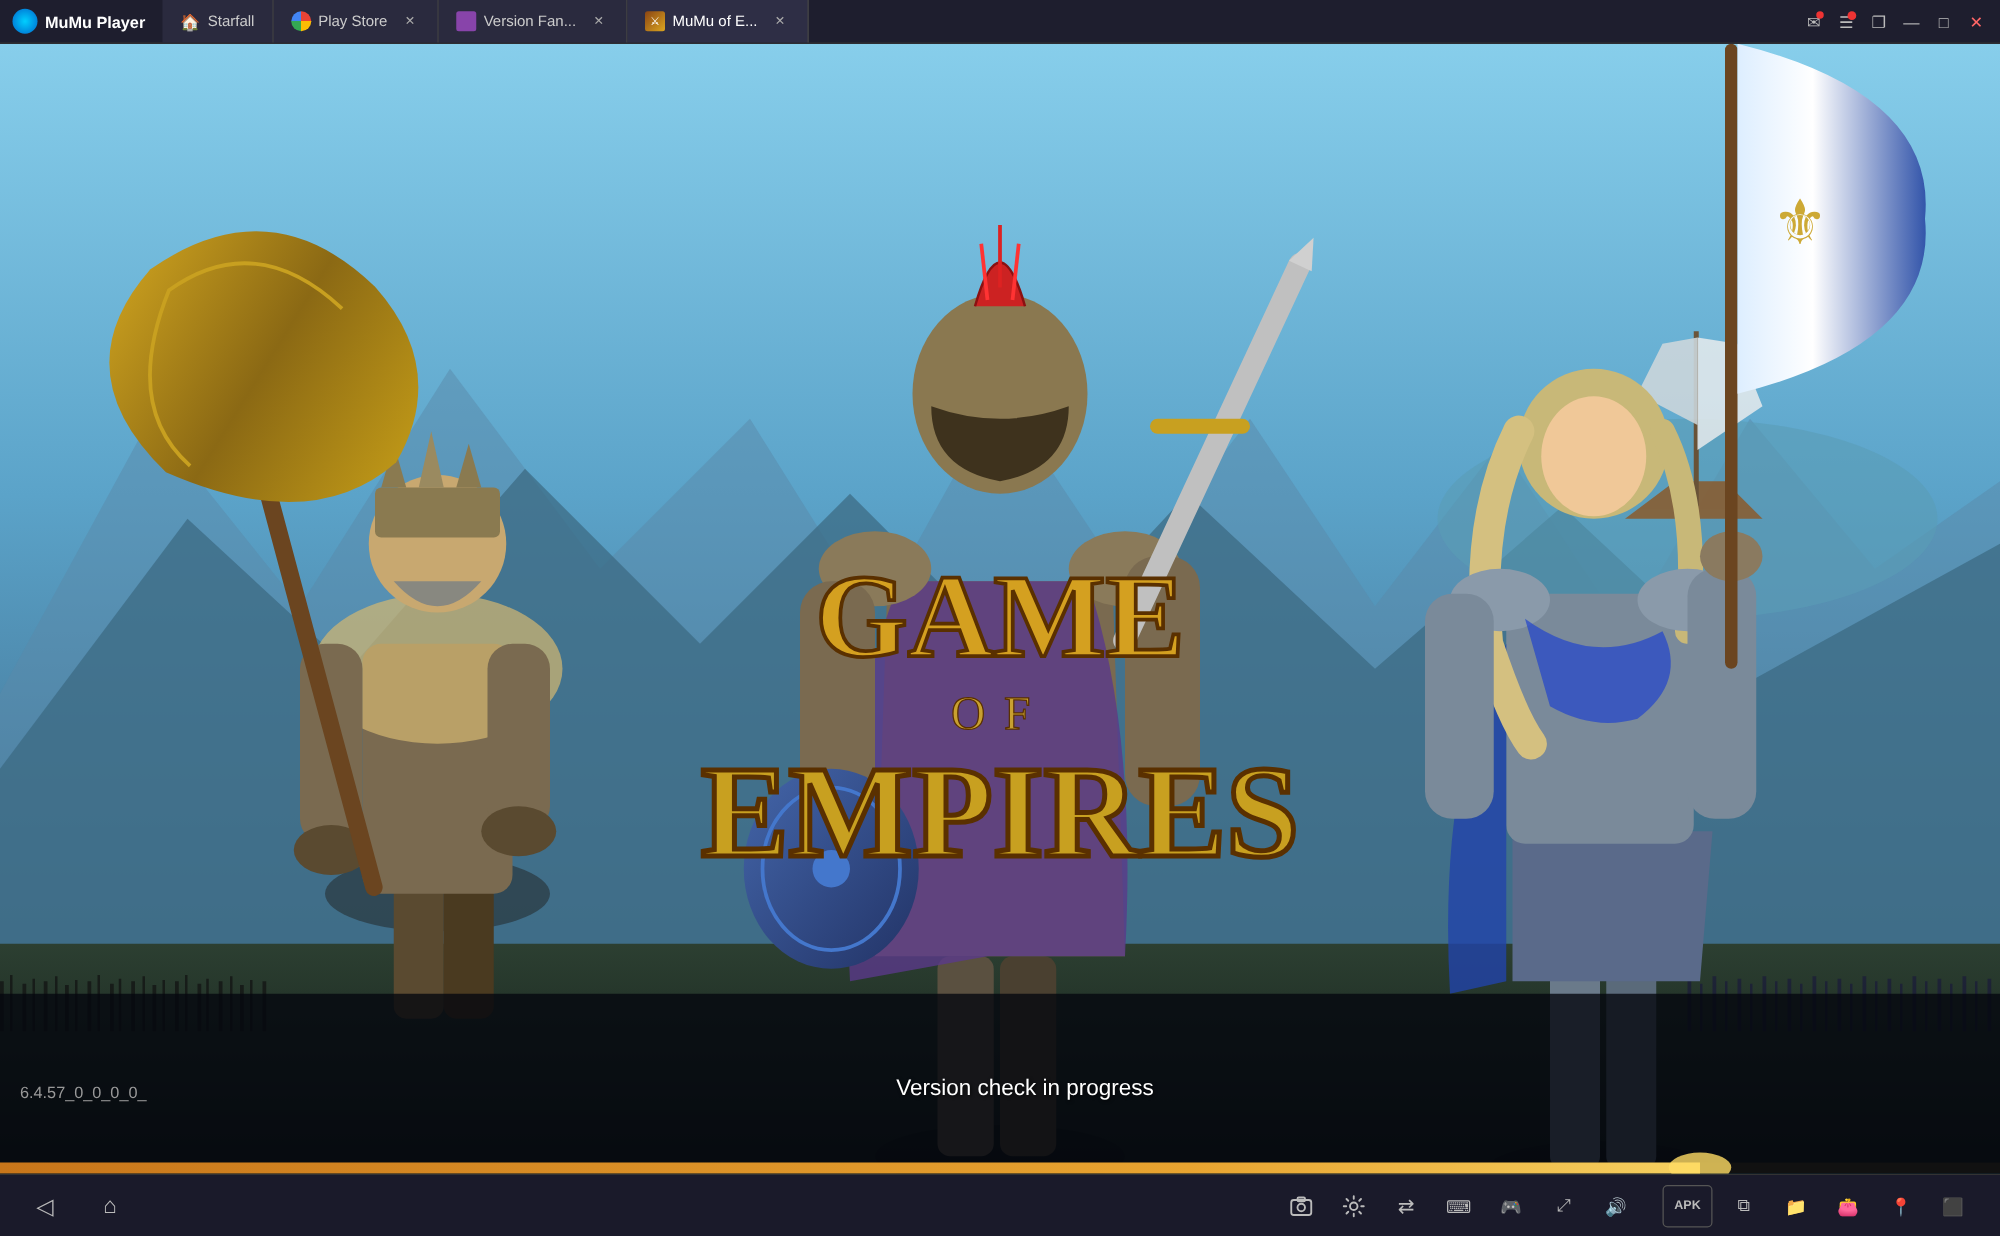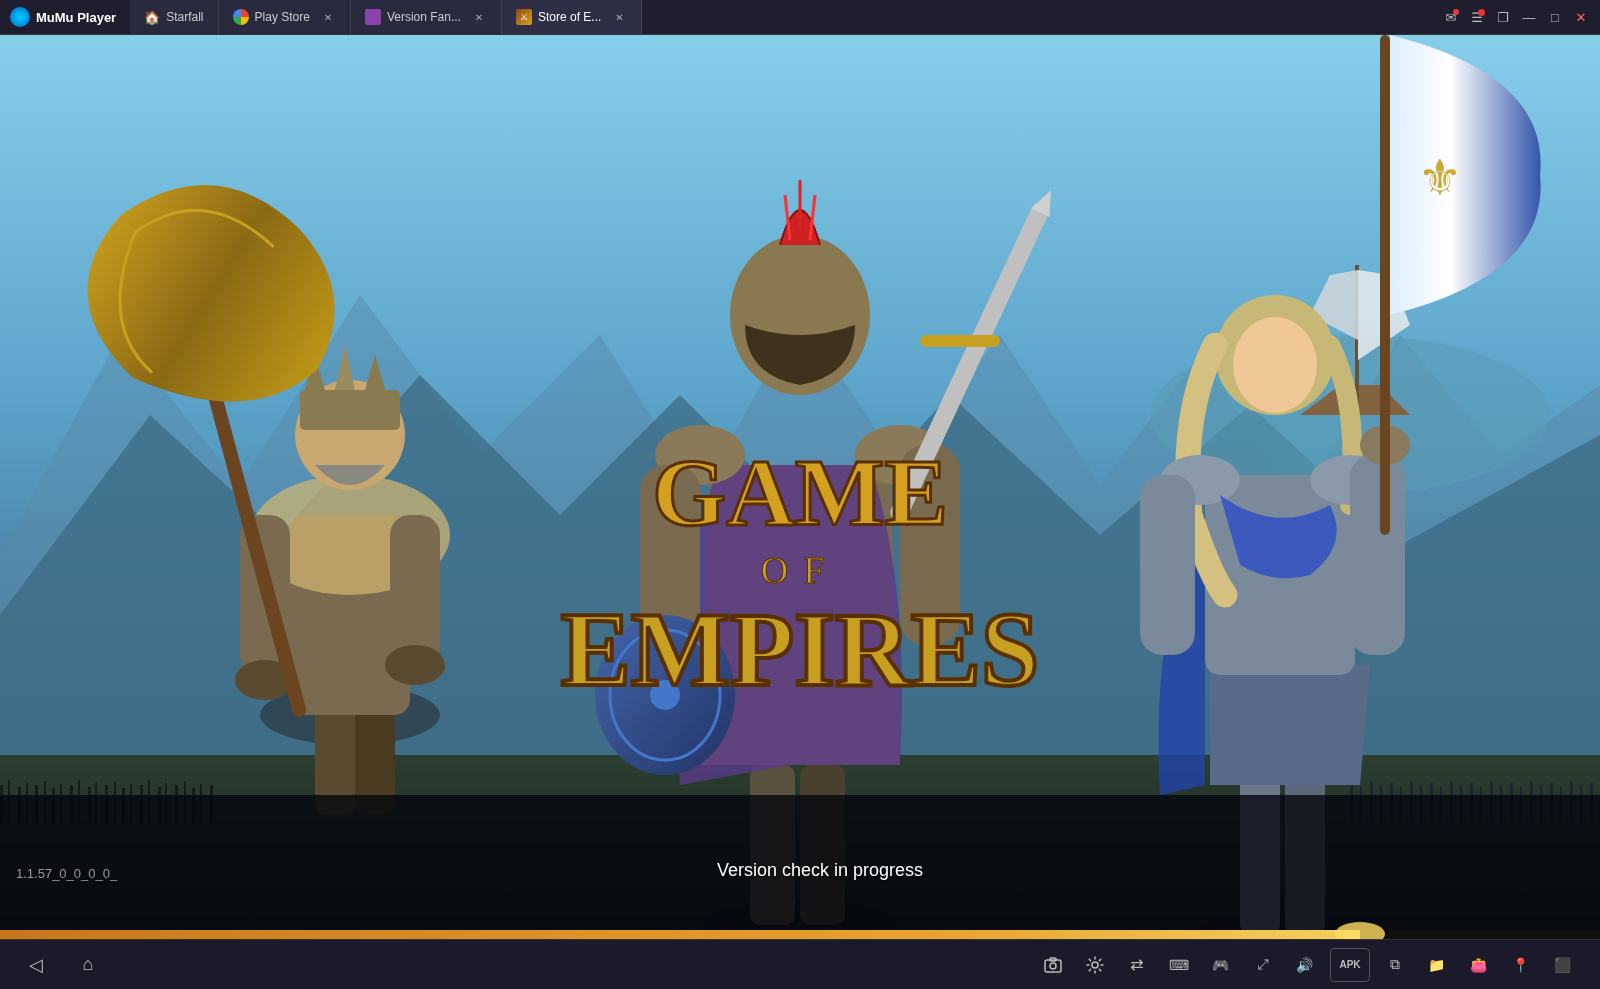--- a/index.html
+++ b/index.html
@@ -270,21 +270,21 @@
     </div>
 
     <div class="tab">
       <div class="tab-favicon" style="width:16px;height:16px;background:#8844aa;border-radius:2px;"></div>
       <span>Version Fan...</span>
       <span class="tab-close">✕</span>
     </div>
 
     <div class="tab active">
       <div class="tab-favicon" style="width:16px;height:16px;background:linear-gradient(135deg,#8B4513,#DAA520);border-radius:2px;display:flex;align-items:center;justify-content:center;font-size:9px;color:#fff;">⚔</div>
-      <span>Store of E...</span>
+      <span>MuMu of E...</span>
       <span class="tab-close">✕</span>
     </div>
   </div>
 
   <div id="title-right-icons">
     <div class="title-icon badge" style="position:relative;">✉</div>
     <div class="title-icon" style="position:relative;">
       ☰
       <span style="position:absolute;top:3px;right:3px;width:7px;height:7px;background:#e33;border-radius:50;display:block;border-radius:50%;"></span>
     </div>
@@ -537,21 +537,21 @@
     <text x="800" y="650" font-family="Georgia, serif" font-size="105" font-weight="bold" text-anchor="middle" fill="#c8a020" stroke="#5a3000" stroke-width="4">EMPIRES</text>
 
     <rect x="0" y="760" width="1600" height="144" fill="rgba(5,8,15,0.8)"></rect>
 
     <rect x="0" y="895" width="1600" height="9" fill="#111"></rect>
     <rect x="0" y="895" width="1360" height="9" fill="url(#progressGrad)"></rect>
 
     <ellipse cx="1360" cy="899" rx="25" ry="12" fill="rgba(255,220,100,0.8)"></ellipse>
   </svg>
 
-  <div id="version-number" style="position:absolute;bottom:58px;left:16px;color:#999;font-size:13px;z-index:20;">1.1.57_0_0_0_0_</div>
+  <div id="version-number" style="position:absolute;bottom:58px;left:16px;color:#999;font-size:13px;z-index:20;">6.4.57_0_0_0_0_</div>
 
   <div id="status-bar" style="position:absolute;bottom:58px;left:0;width:100%;text-align:center;z-index:20;">
     <span id="version-check-text" style="color:#fff;font-size:18px;font-weight:400;text-shadow:1px 1px 3px rgba(0,0,0,0.8);">Version check in progress</span>
   </div>
 </div>
 
 <div id="bottom-toolbar" style="position:fixed;bottom:0;left:0;width:100%;height:50px;background:#1a1a2a;display:flex;align-items:center;justify-content:space-between;padding:0 20px;border-top:1px solid #333;">
 
   <div id="nav-buttons" style="display:flex;align-items:center;gap:20px;">
     <div class="nav-btn" style="width:32px;height:32px;display:flex;align-items:center;justify-content:center;cursor:pointer;color:#bbb;font-size:18px;border-radius:4px;">◁</div>
@@ -570,20 +570,20 @@
       <svg width="20" height="20" viewBox="0 0 20 20" fill="none">
           <circle cx="10" cy="10" r="3" stroke="#bbb" stroke-width="1.5"></circle>
           <path d="M10 2v2M10 16v2M2 10h2M16 10h2M4.2 4.2l1.4 1.4M14.4 14.4l1.4 1.4M4.2 15.8l1.4-1.4M14.4 5.6l1.4-1.4" stroke="#bbb" stroke-width="1.5" stroke-linecap="round"></path>
         </svg>
     </div>
     <div class="toolbar-icon" style="width:34px;height:34px;display:flex;align-items:center;justify-content:center;cursor:pointer;color:#bbb;font-size:16px;border-radius:4px;">⇄</div>
     <div class="toolbar-icon" style="width:34px;height:34px;display:flex;align-items:center;justify-content:center;cursor:pointer;color:#bbb;font-size:14px;border-radius:4px;">⌨</div>
     <div class="toolbar-icon" style="width:34px;height:34px;display:flex;align-items:center;justify-content:center;cursor:pointer;color:#bbb;font-size:14px;border-radius:4px;">🎮</div>
     <div class="toolbar-icon" style="width:34px;height:34px;display:flex;align-items:center;justify-content:center;cursor:pointer;color:#bbb;font-size:14px;border-radius:4px;">⤢</div>
     <div class="toolbar-icon" style="width:34px;height:34px;display:flex;align-items:center;justify-content:center;cursor:pointer;color:#bbb;font-size:14px;border-radius:4px;">🔊</div>
-    <div class="toolbar-icon" style="width:40px;height:34px;display:flex;align-items:center;justify-content:center;cursor:pointer;color:#bbb;font-size:10px;font-weight:bold;border-radius:4px;border:1px solid #555;">APK</div>
+    <div class="toolbar-icon" style="width:40px;height:34px;display:flex;align-items:center;justify-content:center;cursor:pointer;color:#bbb;font-size:10px;font-weight:bold;border-radius:4px;border:1px solid #555;margin-left:12px;">APK</div>
     <div class="toolbar-icon" style="width:34px;height:34px;display:flex;align-items:center;justify-content:center;cursor:pointer;color:#bbb;font-size:14px;border-radius:4px;">⧉</div>
     <div class="toolbar-icon" style="width:34px;height:34px;display:flex;align-items:center;justify-content:center;cursor:pointer;color:#bbb;font-size:14px;border-radius:4px;">📁</div>
     <div class="toolbar-icon" style="width:34px;height:34px;display:flex;align-items:center;justify-content:center;cursor:pointer;color:#bbb;font-size:14px;border-radius:4px;">👛</div>
     <div class="toolbar-icon" style="width:34px;height:34px;display:flex;align-items:center;justify-content:center;cursor:pointer;color:#bbb;font-size:14px;border-radius:4px;">📍</div>
     <div class="toolbar-icon" style="width:34px;height:34px;display:flex;align-items:center;justify-content:center;cursor:pointer;color:#bbb;font-size:14px;border-radius:4px;">⬛</div>
   </div>
 </div>
 
 </body></html>

